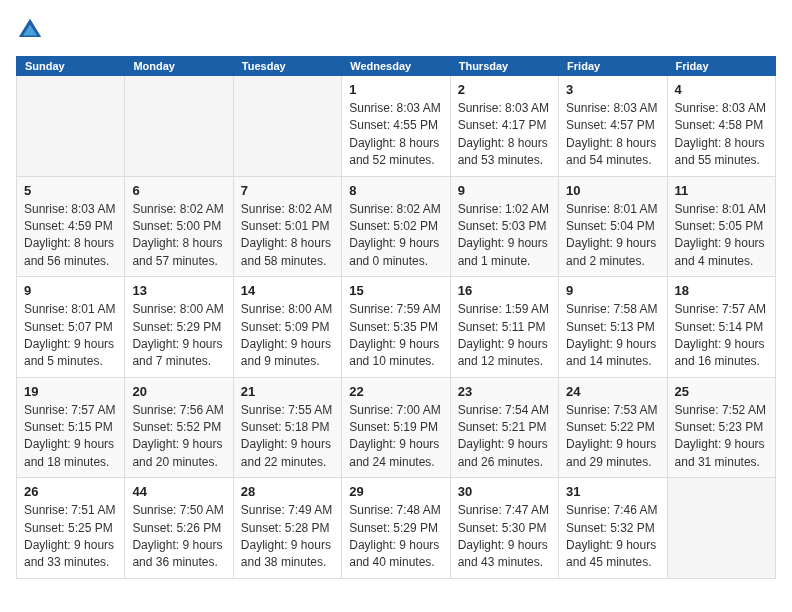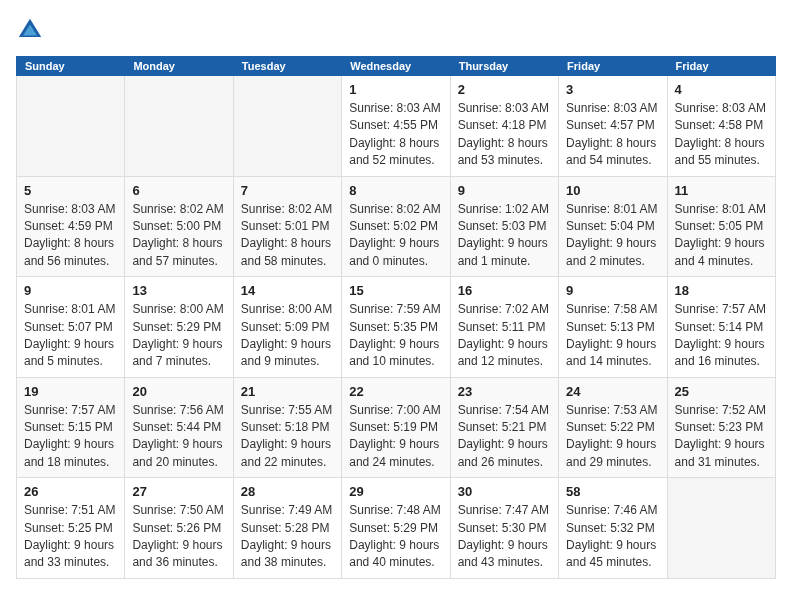--- a/index.html
+++ b/index.html
@@ -129,21 +129,21 @@
         <td>
           <span class="day-number">1</span>
           <div class="day-info">Sunrise: 8:03 AM
 Sunset: 4:55 PM
 Daylight: 8 hours
 and 52 minutes.</div>
         </td>
         <td>
           <span class="day-number">2</span>
           <div class="day-info">Sunrise: 8:03 AM
-Sunset: 4:18 PM
+Sunset: 4:17 PM
 Daylight: 8 hours
 and 53 minutes.</div>
         </td>
         <td>
           <span class="day-number">3</span>
           <div class="day-info">Sunrise: 8:03 AM
 Sunset: 4:57 PM
 Daylight: 8 hours
 and 54 minutes.</div>
         </td>
@@ -230,21 +230,21 @@
         </td>
         <td>
           <span class="day-number">15</span>
           <div class="day-info">Sunrise: 7:59 AM
 Sunset: 5:35 PM
 Daylight: 9 hours
 and 10 minutes.</div>
         </td>
         <td>
           <span class="day-number">16</span>
-          <div class="day-info">Sunrise: 7:02 AM
+          <div class="day-info">Sunrise: 1:59 AM
 Sunset: 5:11 PM
 Daylight: 9 hours
 and 12 minutes.</div>
         </td>
         <td>
           <span class="day-number">9</span>
           <div class="day-info">Sunrise: 7:58 AM
 Sunset: 5:13 PM
 Daylight: 9 hours
 and 14 minutes.</div>
@@ -261,21 +261,21 @@
         <td>
           <span class="day-number">19</span>
           <div class="day-info">Sunrise: 7:57 AM
 Sunset: 5:15 PM
 Daylight: 9 hours
 and 18 minutes.</div>
         </td>
         <td>
           <span class="day-number">20</span>
           <div class="day-info">Sunrise: 7:56 AM
-Sunset: 5:44 PM
+Sunset: 5:52 PM
 Daylight: 9 hours
 and 20 minutes.</div>
         </td>
         <td>
           <span class="day-number">21</span>
           <div class="day-info">Sunrise: 7:55 AM
 Sunset: 5:18 PM
 Daylight: 9 hours
 and 22 minutes.</div>
         </td>
@@ -310,21 +310,21 @@
       </tr>
       <tr>
         <td>
           <span class="day-number">26</span>
           <div class="day-info">Sunrise: 7:51 AM
 Sunset: 5:25 PM
 Daylight: 9 hours
 and 33 minutes.</div>
         </td>
         <td>
-          <span class="day-number">27</span>
+          <span class="day-number">44</span>
           <div class="day-info">Sunrise: 7:50 AM
 Sunset: 5:26 PM
 Daylight: 9 hours
 and 36 minutes.</div>
         </td>
         <td>
           <span class="day-number">28</span>
           <div class="day-info">Sunrise: 7:49 AM
 Sunset: 5:28 PM
 Daylight: 9 hours
@@ -338,21 +338,21 @@
 and 40 minutes.</div>
         </td>
         <td>
           <span class="day-number">30</span>
           <div class="day-info">Sunrise: 7:47 AM
 Sunset: 5:30 PM
 Daylight: 9 hours
 and 43 minutes.</div>
         </td>
         <td>
-          <span class="day-number">58</span>
+          <span class="day-number">31</span>
           <div class="day-info">Sunrise: 7:46 AM
 Sunset: 5:32 PM
 Daylight: 9 hours
 and 45 minutes.</div>
         </td>
         <td class="empty-cell"></td>
       </tr>
     </tbody>
 </table>
 

